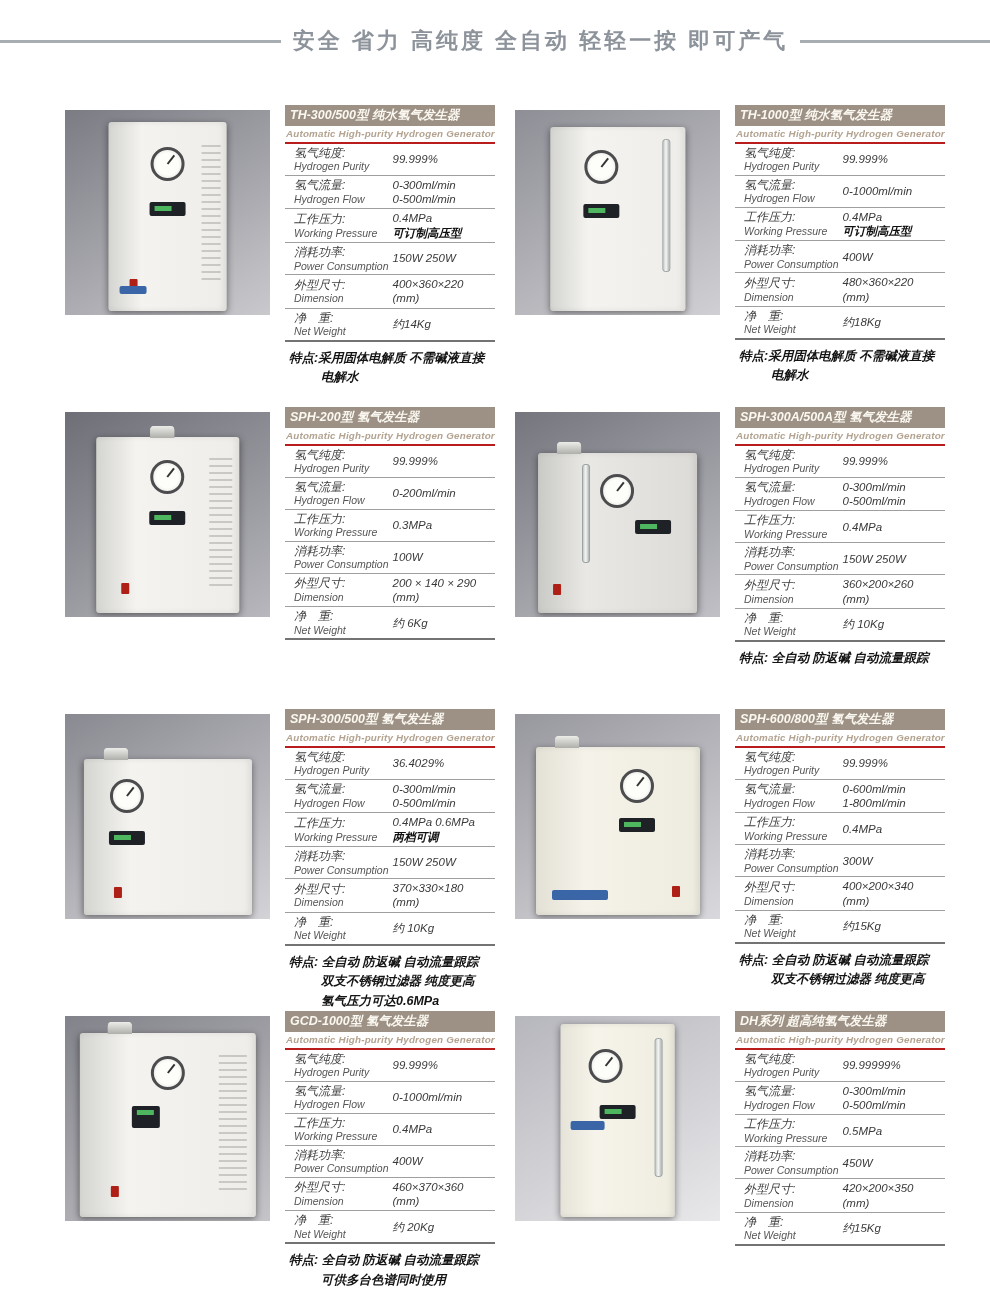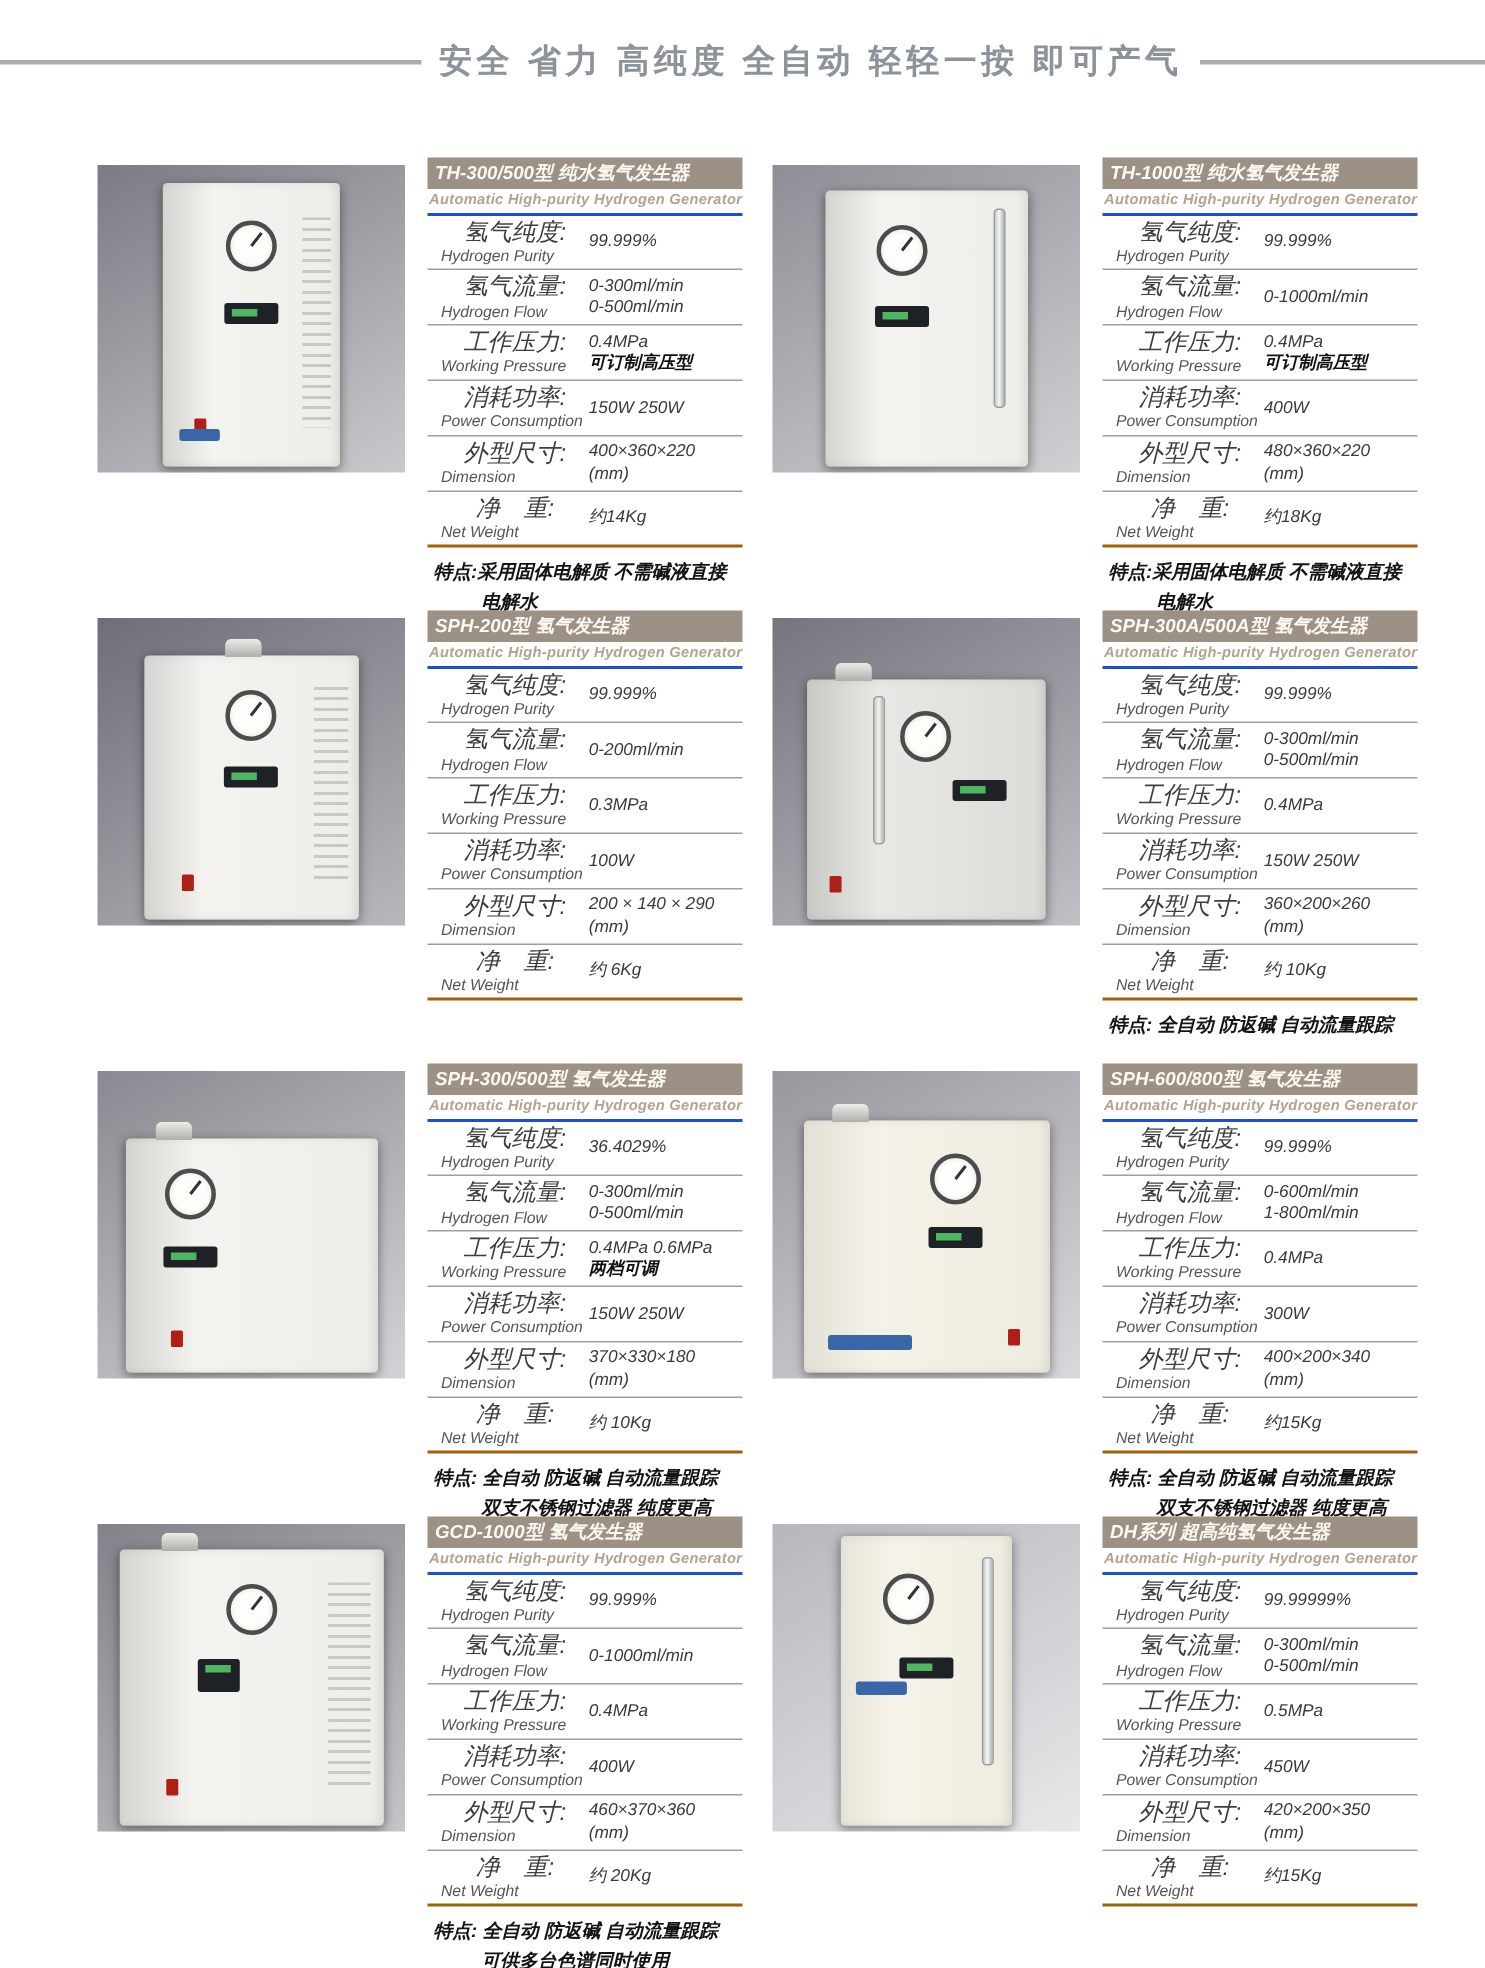--- a/index.html
+++ b/index.html
@@ -145,30 +145,30 @@
   
   .spec { width: 210px; flex: 0 0 210px; font-style: italic; }
   .title-bar {
     background: #9c9184; color: #fbf8f1;
     font-size: 12.5px; font-weight: bold;
     padding: 3px 5px 2px; line-height: 1.25; white-space: nowrap;
   }
   .subtitle {
     color: #b3a390; font-size: 9.8px; font-weight: bold;
     padding: 2px 1px 3px; letter-spacing: .2px;
-    border-bottom: 2px solid #1d4ed8; white-space: nowrap;
+    border-bottom: 2px solid #b91c1c; white-space: nowrap;
   }
   .row {
     display: flex; align-items: center;
     border-bottom: 1px solid #9f9f9f;
     padding: 2px 0 2px 9px; min-height: 28px;
   }
-  .row:last-child { border-bottom: 2px solid #a16207; }
+  .row:last-child { border-bottom: 2px solid #737373; }
   .lbl { width: 49%; }
-  .lbl .cn { display: block; font-size: 16px; color: #3e3e3e; line-height: 1.2; text-align: center; }
+  .lbl .cn { display: block; font-size: 12px; color: #3e3e3e; line-height: 1.2; }
   .lbl .en { display: block; font-size: 10.5px; color: #565656; line-height: 1.2; }
   .val { width: 51%; font-size: 11.5px; color: #3a3a3a; line-height: 1.25; }
   .val .vline { display: block; }
   .val .b { font-weight: bold; color: #101010; }
 
   .features { padding: 7px 0 0 4px; }
   .fline {
     font-size: 12.5px; font-weight: bold; color: #141414;
     line-height: 1.55; white-space: nowrap;
   }

